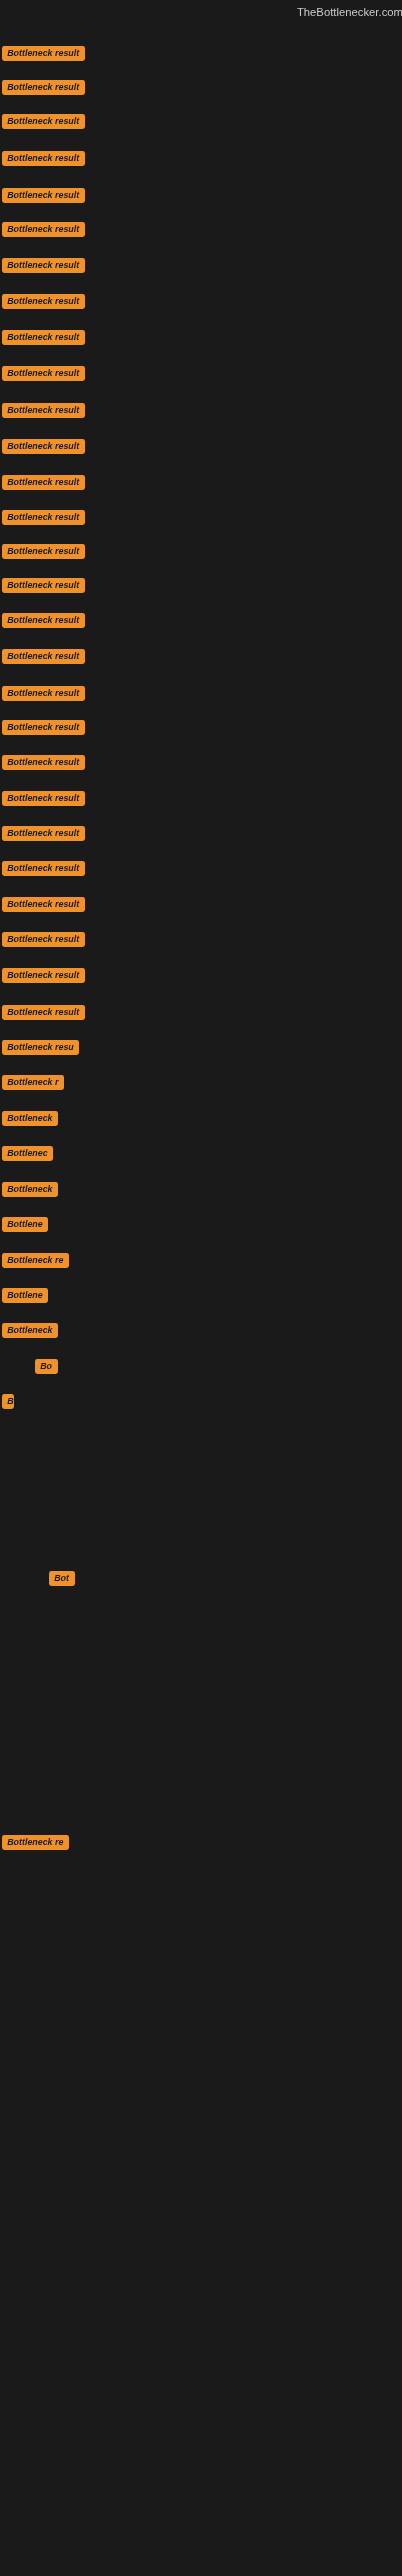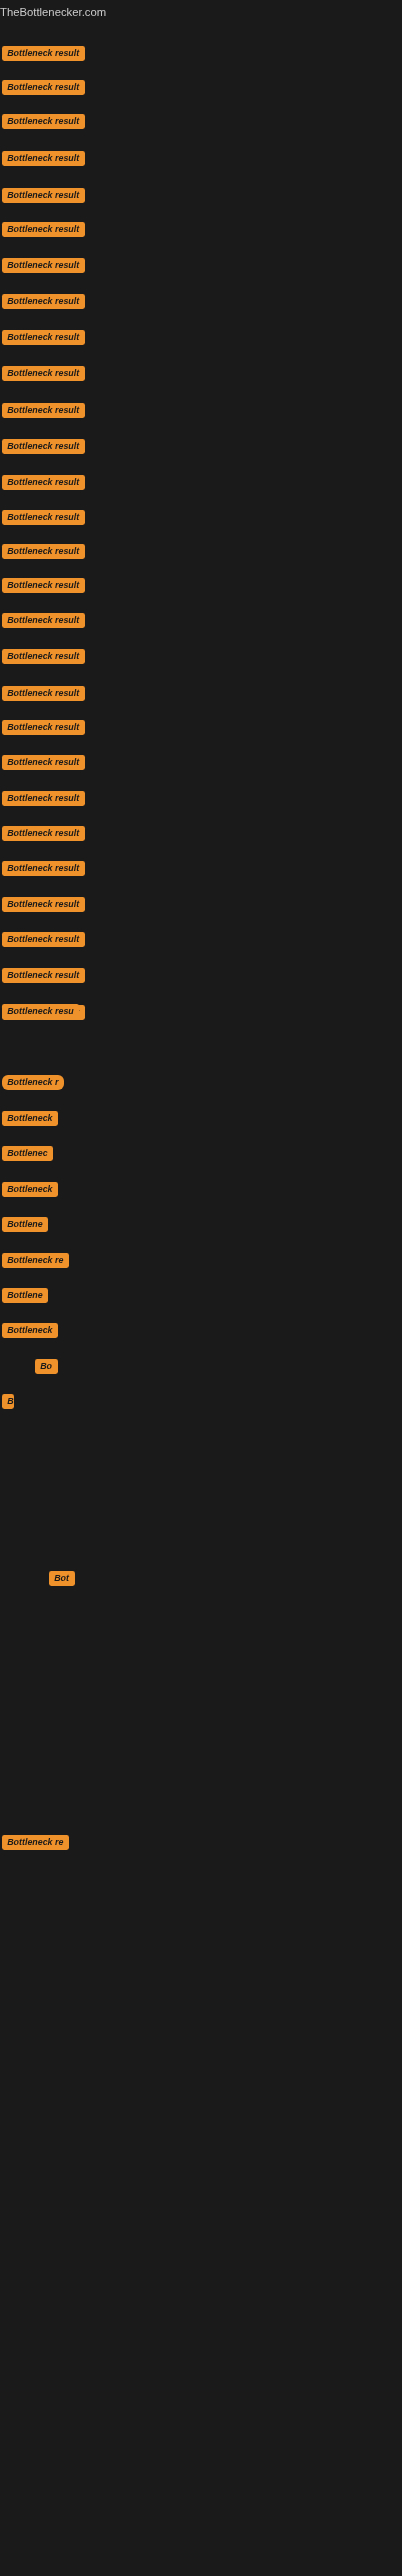--- a/index.html
+++ b/index.html
@@ -10,21 +10,21 @@
 
     body {
       width: 403px;
       min-height: 2576px;
       background-color: #1a1a1a;
       font-family: Arial, sans-serif;
       position: relative;
     }
 
     .site-header {
-      text-align: left;
+      text-align: right;
       padding: 6.4px 0 3.2px 0;
       color: #cccccc;
       font-size: 11.3px;
       font-weight: normal;
     }
 
     .bottleneck-item {
       position: absolute;
       left: 1.6px;
       font-style: italic;
@@ -70,22 +70,22 @@
 <div class="bottleneck-item" style="top: 686px;"><span class="bottleneck-badge" style="max-width: 97px;">Bottleneck result</span></div>
 <div class="bottleneck-item" style="top: 720px;"><span class="bottleneck-badge" style="max-width: 97px;">Bottleneck result</span></div>
 <div class="bottleneck-item" style="top: 755px;"><span class="bottleneck-badge" style="max-width: 97px;">Bottleneck result</span></div>
 <div class="bottleneck-item" style="top: 791px;"><span class="bottleneck-badge" style="max-width: 97px;">Bottleneck result</span></div>
 <div class="bottleneck-item" style="top: 826px;"><span class="bottleneck-badge" style="max-width: 97px;">Bottleneck result</span></div>
 <div class="bottleneck-item" style="top: 861px;"><span class="bottleneck-badge" style="max-width: 97px;">Bottleneck result</span></div>
 <div class="bottleneck-item" style="top: 897px;"><span class="bottleneck-badge" style="max-width: 97px;">Bottleneck result</span></div>
 <div class="bottleneck-item" style="top: 932px;"><span class="bottleneck-badge" style="max-width: 97px;">Bottleneck result</span></div>
 <div class="bottleneck-item" style="top: 968px;"><span class="bottleneck-badge" style="max-width: 97px;">Bottleneck result</span></div>
 <div class="bottleneck-item" style="top: 1005px;"><span class="bottleneck-badge" style="max-width: 89px;">Bottleneck result</span></div>
-<div class="bottleneck-item" style="top: 1004px;"><span class="bottleneck-badge" style="max-width: 81px;">Bottleneck resu</span></div>
-<div class="bottleneck-item" style="top: 1075px;"><span class="bottleneck-badge" style="max-width: 72px; border-radius: 6px;">Bottleneck r</span></div>
+<div class="bottleneck-item" style="top: 1040px;"><span class="bottleneck-badge" style="max-width: 81px;">Bottleneck resu</span></div>
+<div class="bottleneck-item" style="top: 1075px;"><span class="bottleneck-badge" style="max-width: 72px;">Bottleneck r</span></div>
 <div class="bottleneck-item" style="top: 1111px;"><span class="bottleneck-badge" style="max-width: 64px;">Bottleneck</span></div>
 <div class="bottleneck-item" style="top: 1146px;"><span class="bottleneck-badge" style="max-width: 56px;">Bottlenec</span></div>
 <div class="bottleneck-item" style="top: 1182px;"><span class="bottleneck-badge" style="max-width: 64px;">Bottleneck</span></div>
 <div class="bottleneck-item" style="top: 1217px;"><span class="bottleneck-badge" style="max-width: 60px;">Bottlene</span></div>
 <div class="bottleneck-item" style="top: 1253px;"><span class="bottleneck-badge" style="max-width: 76px;">Bottleneck re</span></div>
 <div class="bottleneck-item" style="top: 1288px;"><span class="bottleneck-badge" style="max-width: 48px;">Bottlene</span></div>
 <div class="bottleneck-item" style="top: 1323px;"><span class="bottleneck-badge" style="max-width: 64px;">Bottleneck</span></div>
 <div class="bottleneck-item" style="top: 1359px; padding-left: 33px;"><span class="bottleneck-badge" style="max-width: 24px;">Bo</span></div>
 <div class="bottleneck-item" style="top: 1394px;"><span class="bottleneck-badge" style="max-width: 12px;">B</span></div>
 <div class="bottleneck-item" style="top: 1571px; padding-left: 47px;"><span class="bottleneck-badge" style="max-width: 28px;">Bot</span></div>

